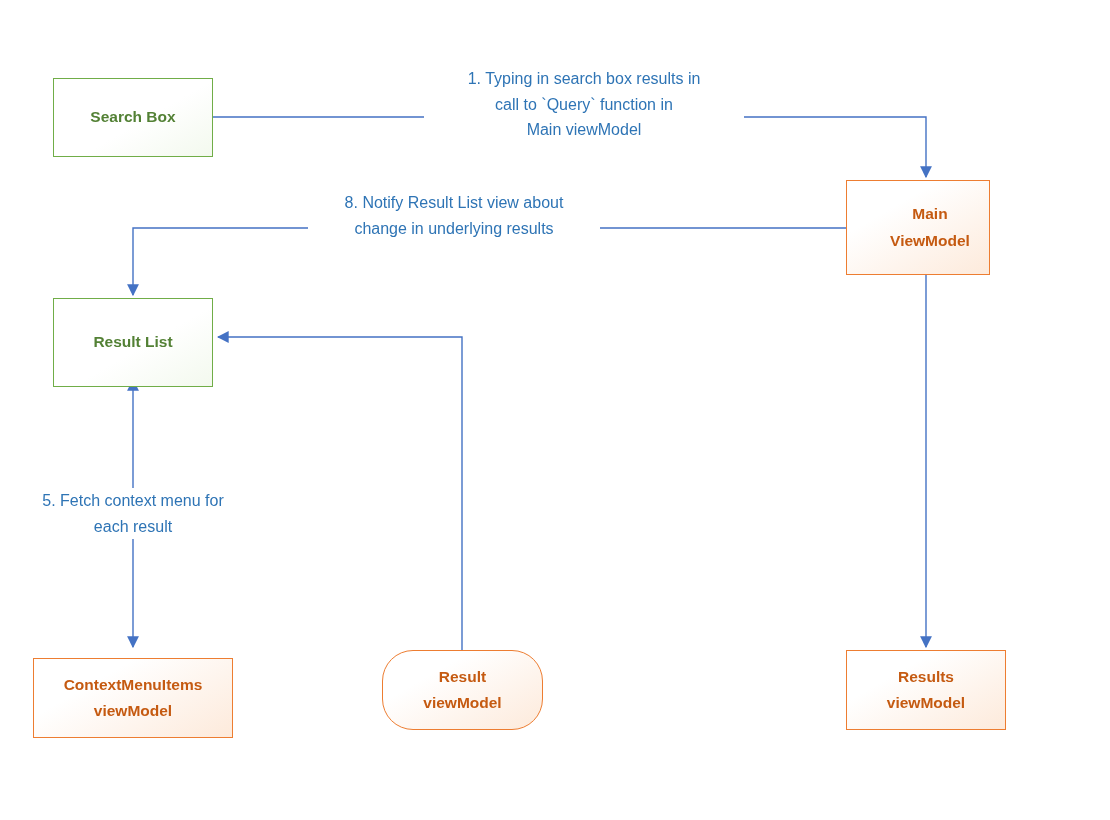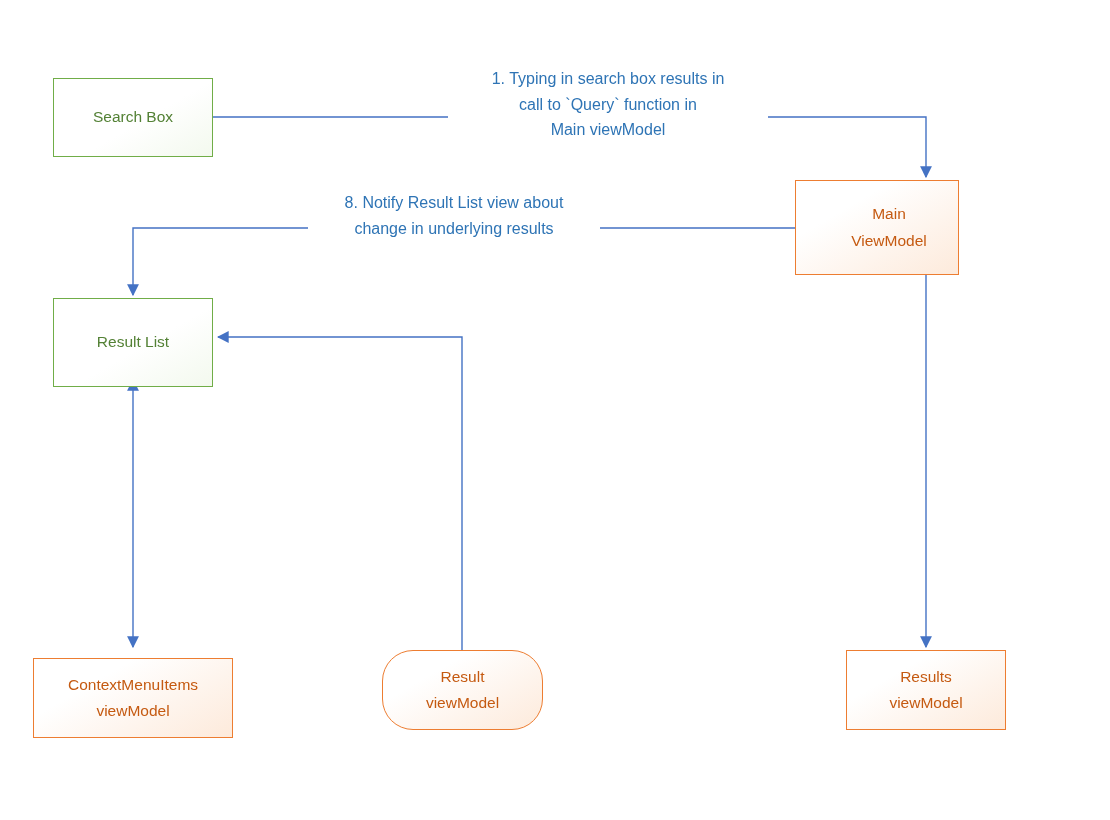--- a/index.html
+++ b/index.html
@@ -31,20 +31,21 @@
   }
 
   .node {
     position: absolute; z-index: 2;
     display: flex; align-items: center; justify-content: center;
     text-align: center;
     font-size: 15.5px;
     line-height: 1.7;
     white-space: pre-line;
     box-sizing: border-box;
+    font-weight: bold;
   }
   .node.green {
     border: 1.5px solid var(--green-border, #70ad47);
     color: var(--green-text, #538135);
     background: linear-gradient(150deg, #ffffff 55%, #f3f9ee 100%);
   }
   .node.orange {
     border: 1.5px solid var(--orange-border, #ed7d31);
     color: var(--orange-text, #c55a11);
     background: linear-gradient(150deg, #ffffff 30%, #fdeadb 100%);
@@ -61,35 +62,37 @@
         <path d="M0,0 L10,5 L0,10 z" class="arrowhead"></path>
       </marker>
     </defs>
     <path class="line" d="M213 117 H926 V177" marker-end="url(#arrow)"></path>
     <path class="line" d="M926 275 V647" marker-end="url(#arrow)"></path>
     <path class="line" d="M846 228 H133 V295" marker-end="url(#arrow)"></path>
     <path class="line" d="M462 650 V337 H218" marker-end="url(#arrow)"></path>
     <path class="line" d="M133 380 V647" marker-start="url(#arrow)" marker-end="url(#arrow)"></path>
   </svg>
 
-  <div class="annotation" style="left:448px; top:66px; width:320px;text-align:center;">1. Typing in search box results in
+  <div class="annotation" style="left:424px; top:66px; width:320px;text-align:center;">1. Typing in search box results in
 call to `Query` function in
 Main viewModel</div>
 
 
   <div class="annotation" style="left:308px; top:190px; width:292px;">8. Notify Result List view about
 change in underlying results</div>
 
 
+  <div class="annotation" style="left:20px; top:488px; width:226px;">5. Fetch context menu for
+each result</div>
 
   <div class="node green" style="left:53px; top:78px; width:160px; height:79px;">
     <span>Search Box</span>
   </div>
 
-  <div class="node orange" style="left:795px; top:180px; width:164px; height:95px;padding-left:24px;">
+  <div class="node orange" style="left:846px; top:180px; width:144px; height:95px;padding-left:24px;">
     <span>Main
 ViewModel</span>
   </div>
 
   <div class="node green" style="left:53px; top:298px; width:160px; height:89px;">
     <span>Result List</span>
   </div>
 
   <div class="node orange" style="left:33px; top:650px; width:200px; height:80px;margin-top:8px;">
     <span>ContextMenuItems

